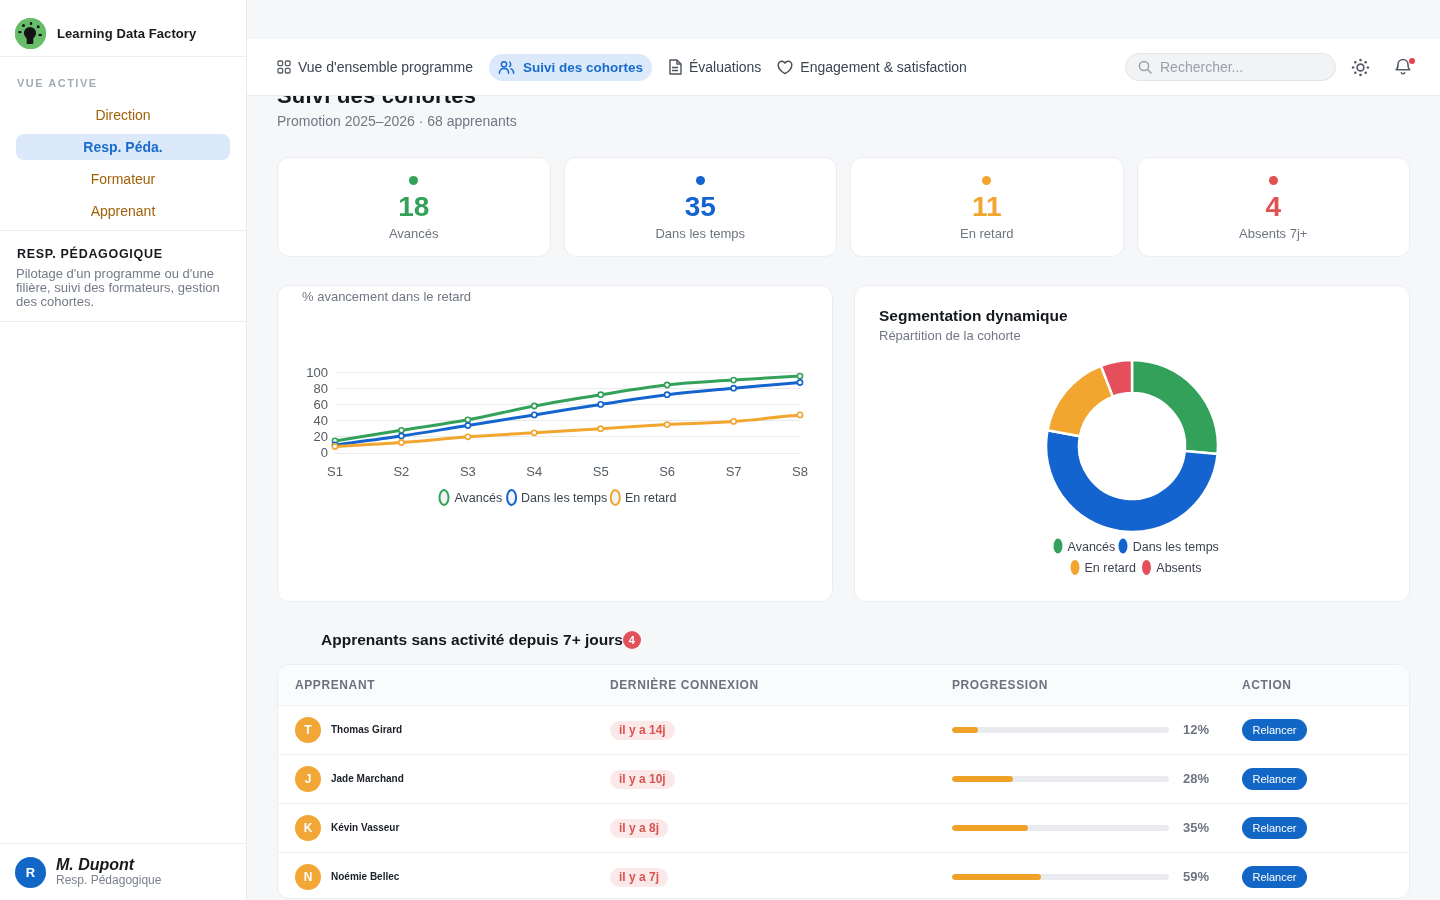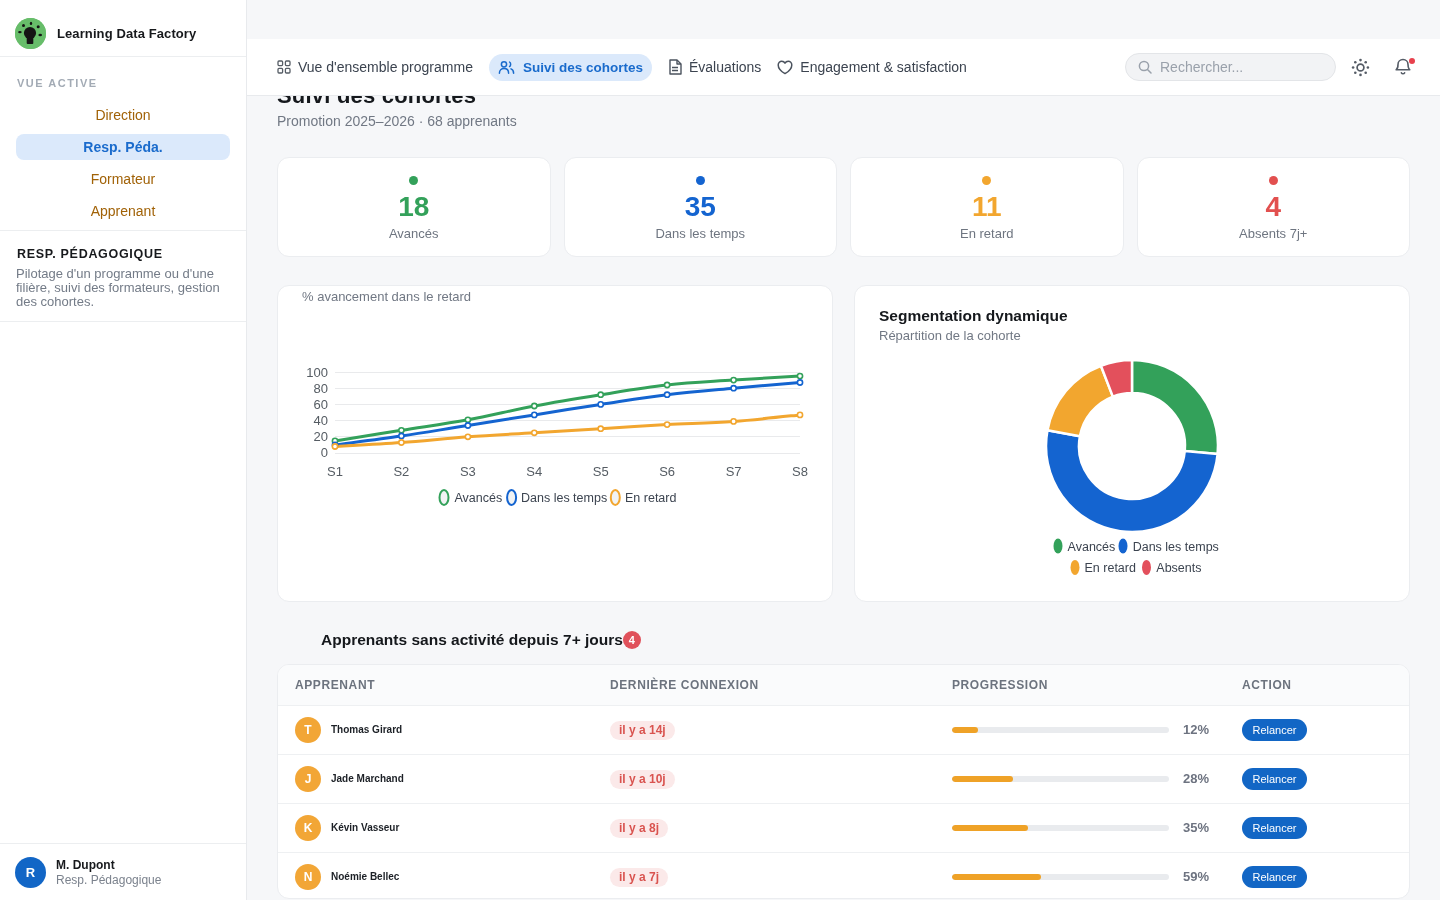--- a/index.html
+++ b/index.html
@@ -15,21 +15,21 @@
 .side-section { padding:12px 16px 0 16px; }
 .side-label { font-size:11px; font-weight:bold; color:#a3abb5; letter-spacing:1.5px; margin:8px 0 6px 1px; }
 .side-menu { list-style:none; padding-top:1px; }
 .side-menu li { height:26px; margin:6px 0; display:flex; align-items:center; justify-content:center; font-size:14px; color:#a16207; border-radius:8px; }
 .side-menu li.active { background:#dbe9fb; color:#1a6bcc; font-weight:bold; }
 .side-divider { border-top:1px solid #eceef0; margin:14px 0 0 0; }
 .role-title { font-size:12.5px; font-weight:bold; color:#17191c; letter-spacing:0.7px; margin:16px 0 6px 1px; }
 .role-desc { font-size:13px; color:#737b87; line-height:14px; padding-right:6px; }
 .side-user { position:absolute; left:0; right:0; bottom:0; height:57px; border-top:1px solid #eceef0; display:flex; align-items:center; gap:10px; padding:0 15px; }
 .user-avatar { width:31px; height:31px; border-radius:50%; background:#1266c6; color:#fff; font-size:13px; font-weight:bold; display:flex; align-items:center; justify-content:center; }
-.user-name { font-size:12px; font-weight:bold; color:#17191c; line-height:16px; }
+.user-name { font-size:16px; font-weight:bold; color:#17191c; line-height:16px;font-style:italic; }
 .user-role { font-size:12px; color:#7b828d; line-height:15px; }
 
 
 .topbar { position:fixed; left:247px; top:0; right:0; height:57px; background:#fff; border-bottom:1px solid #e8eaed; display:flex; align-items:center; padding:0 27px 0 30px; z-index:4;margin-top:39px; }
 .tabs { display:flex; align-items:center; gap:16px; }
 .tab { display:flex; align-items:center; gap:7px; font-size:14px; color:#3c4450; }
 .tab svg { display:block; }
 .tab.active { background:#dbe9fb; color:#1a6bcc; border-radius:999px; padding:0 9px; height:27px; font-size:13.5px; font-weight:bold; gap:8px; }
 .top-right { margin-left:auto; display:flex; align-items:center; }
 .search { width:211px; height:28px; margin-right:14px; border:1px solid #e3e5e8; background:#f2f3f5; border-radius:999px; display:flex; align-items:center; gap:8px; padding:0 12px; color:#9aa1ab; font-size:14px; }

